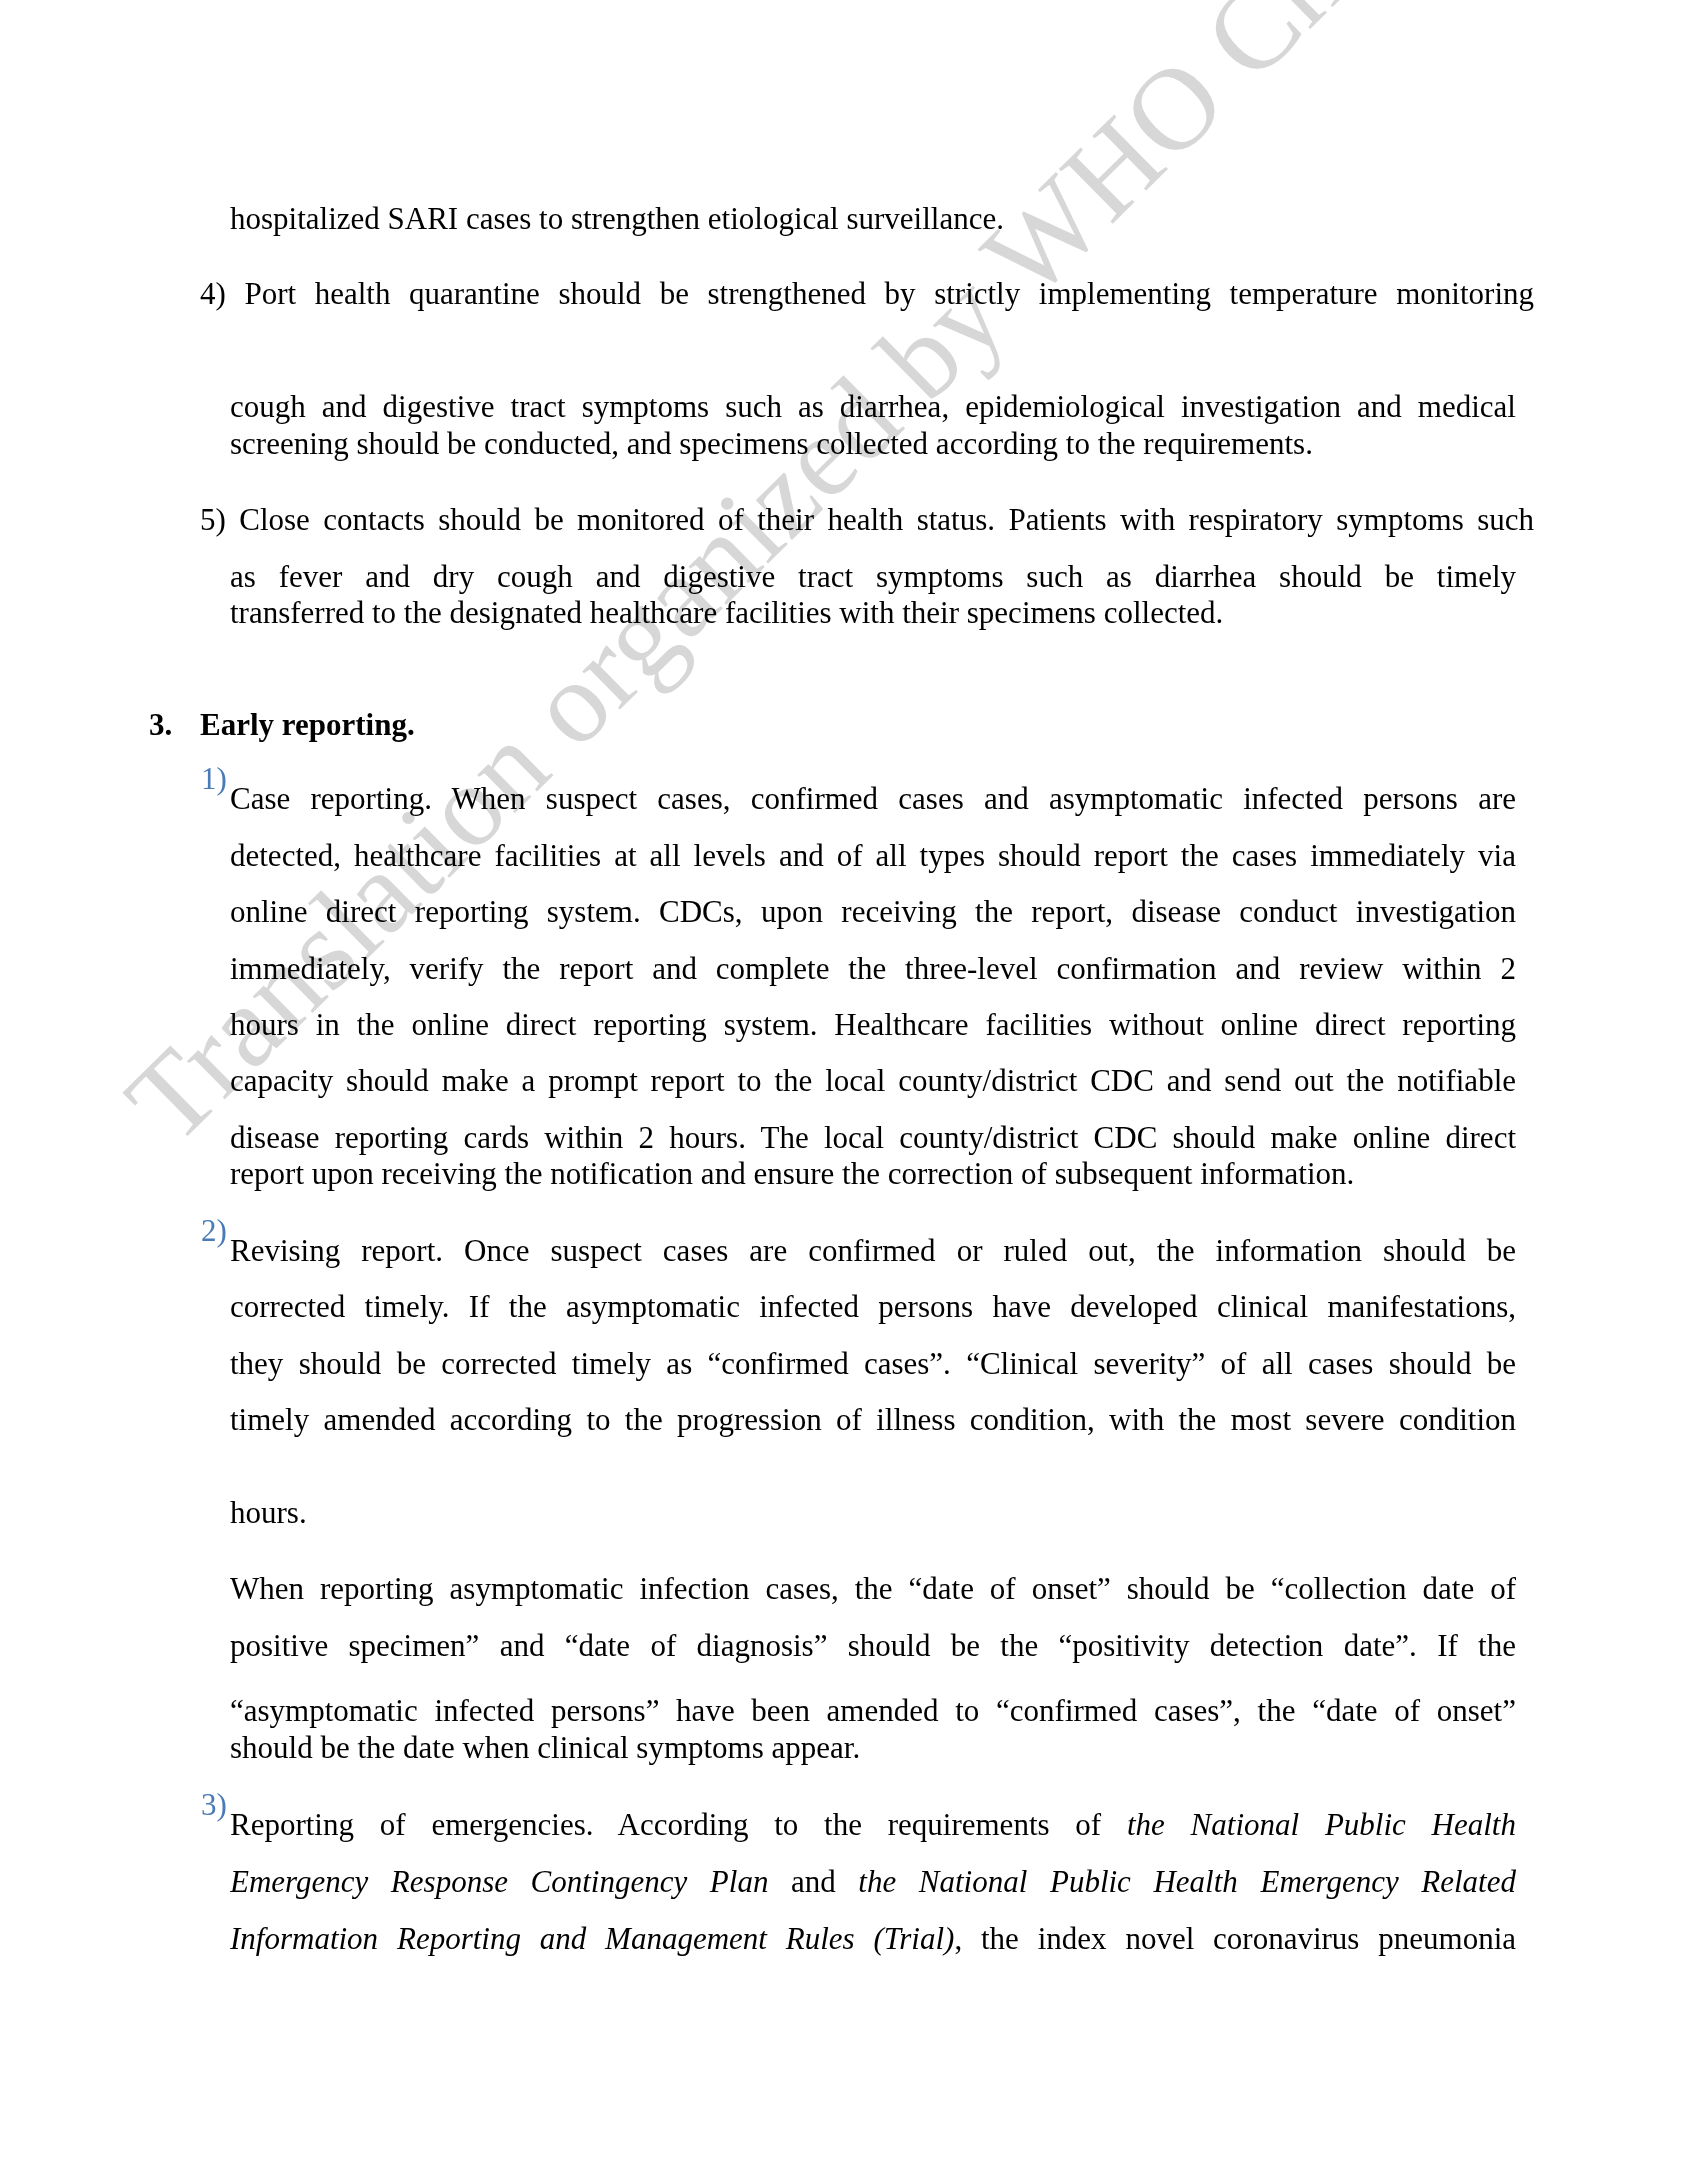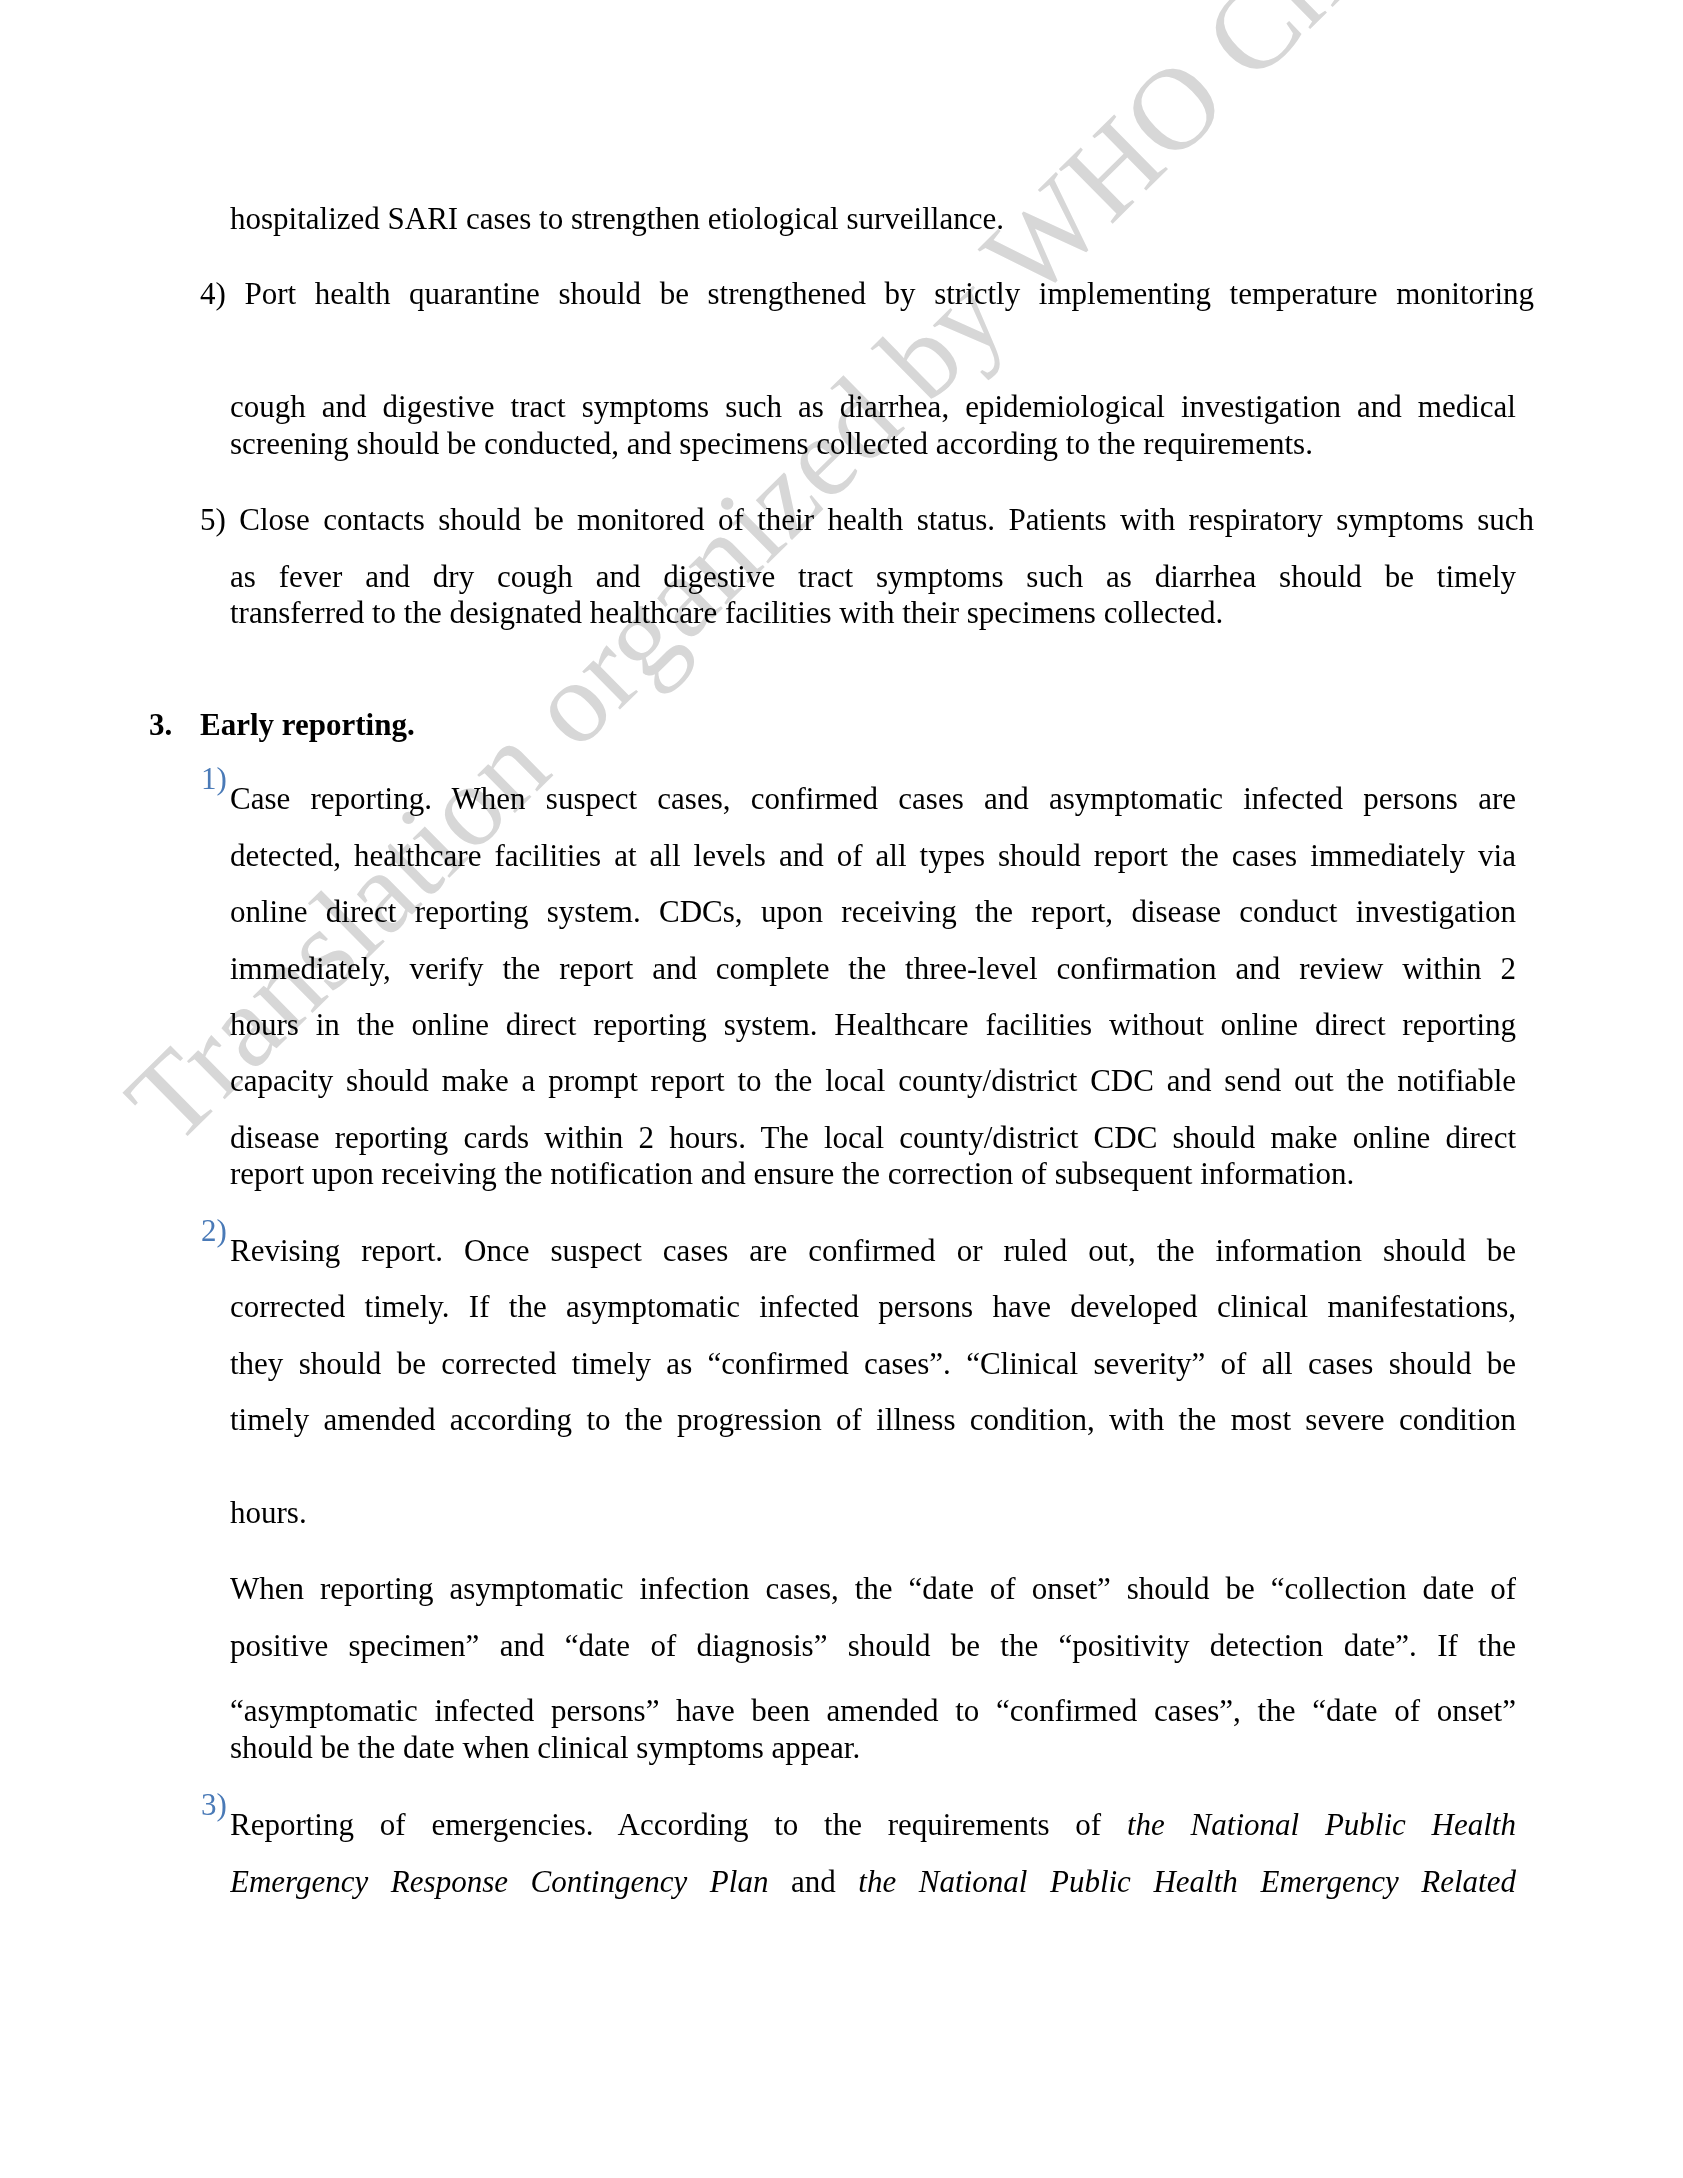--- a/index.html
+++ b/index.html
@@ -121,15 +121,16 @@
   <div class="line body" style="top:1495px">hours.</div>
 
   <div class="line body justify" style="top:1551px">When reporting asymptomatic infection cases, the “date of onset” should be “collection date of</div>
   <div class="line body justify" style="top:1608px">positive specimen” and “date of diagnosis” should be the “positivity detection date”. If the</div>
   <div class="line body justify" style="top:1673px">“asymptomatic infected persons” have been amended to “confirmed cases”, the “date of onset”</div>
   <div class="line body" style="top:1730px">should be the date when clinical symptoms appear.</div>
 
   <div class="marker blue" style="top:1787px">3)</div>
   <div class="line body justify" style="top:1844px"><span class="it">Emergency Response Contingency Plan</span><span> and </span><span class="it">the National Public Health Emergency Related</span></div>
   <div class="line body justify" style="top:1787px"><span>Reporting of emergencies. According to the requirements of </span><span class="it">the National Public Health</span></div>
+  <div class="line body justify" style="top:1901px"><span class="it">Information Reporting and Management Rules (Trial)</span><span>, the index novel coronavirus pneumonia</span></div>
 
 </div>
 
 
 </body></html>

